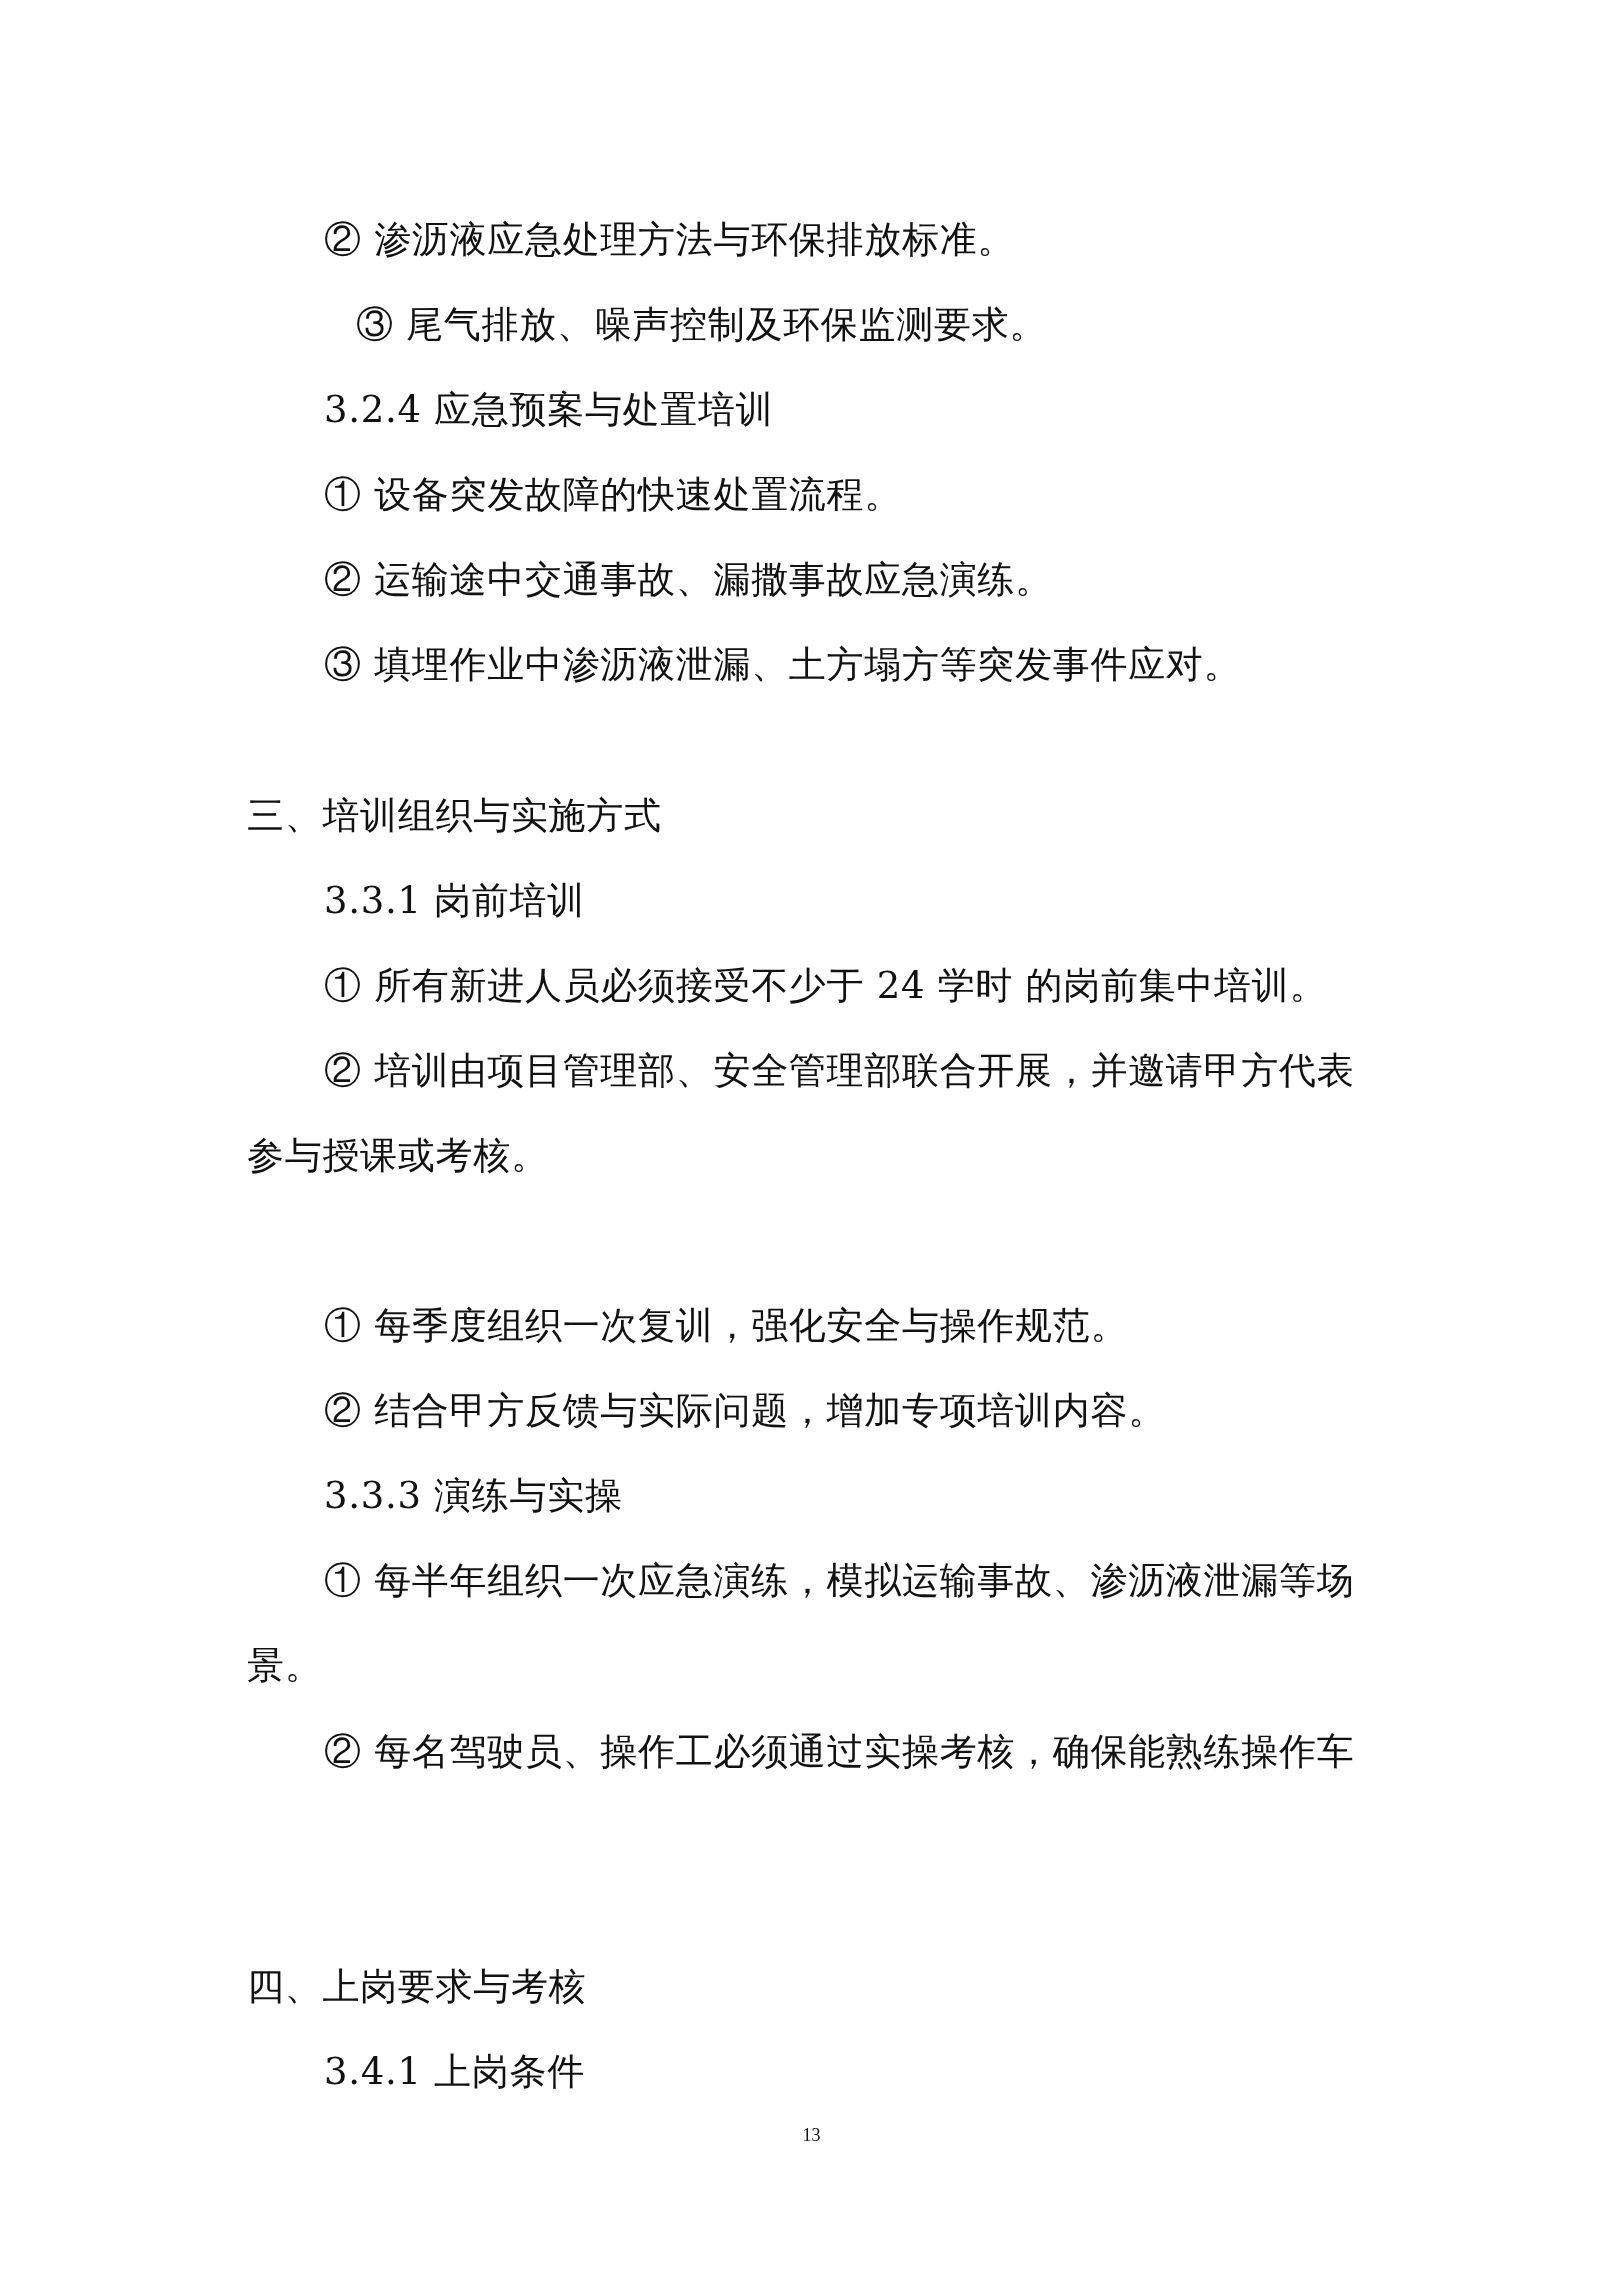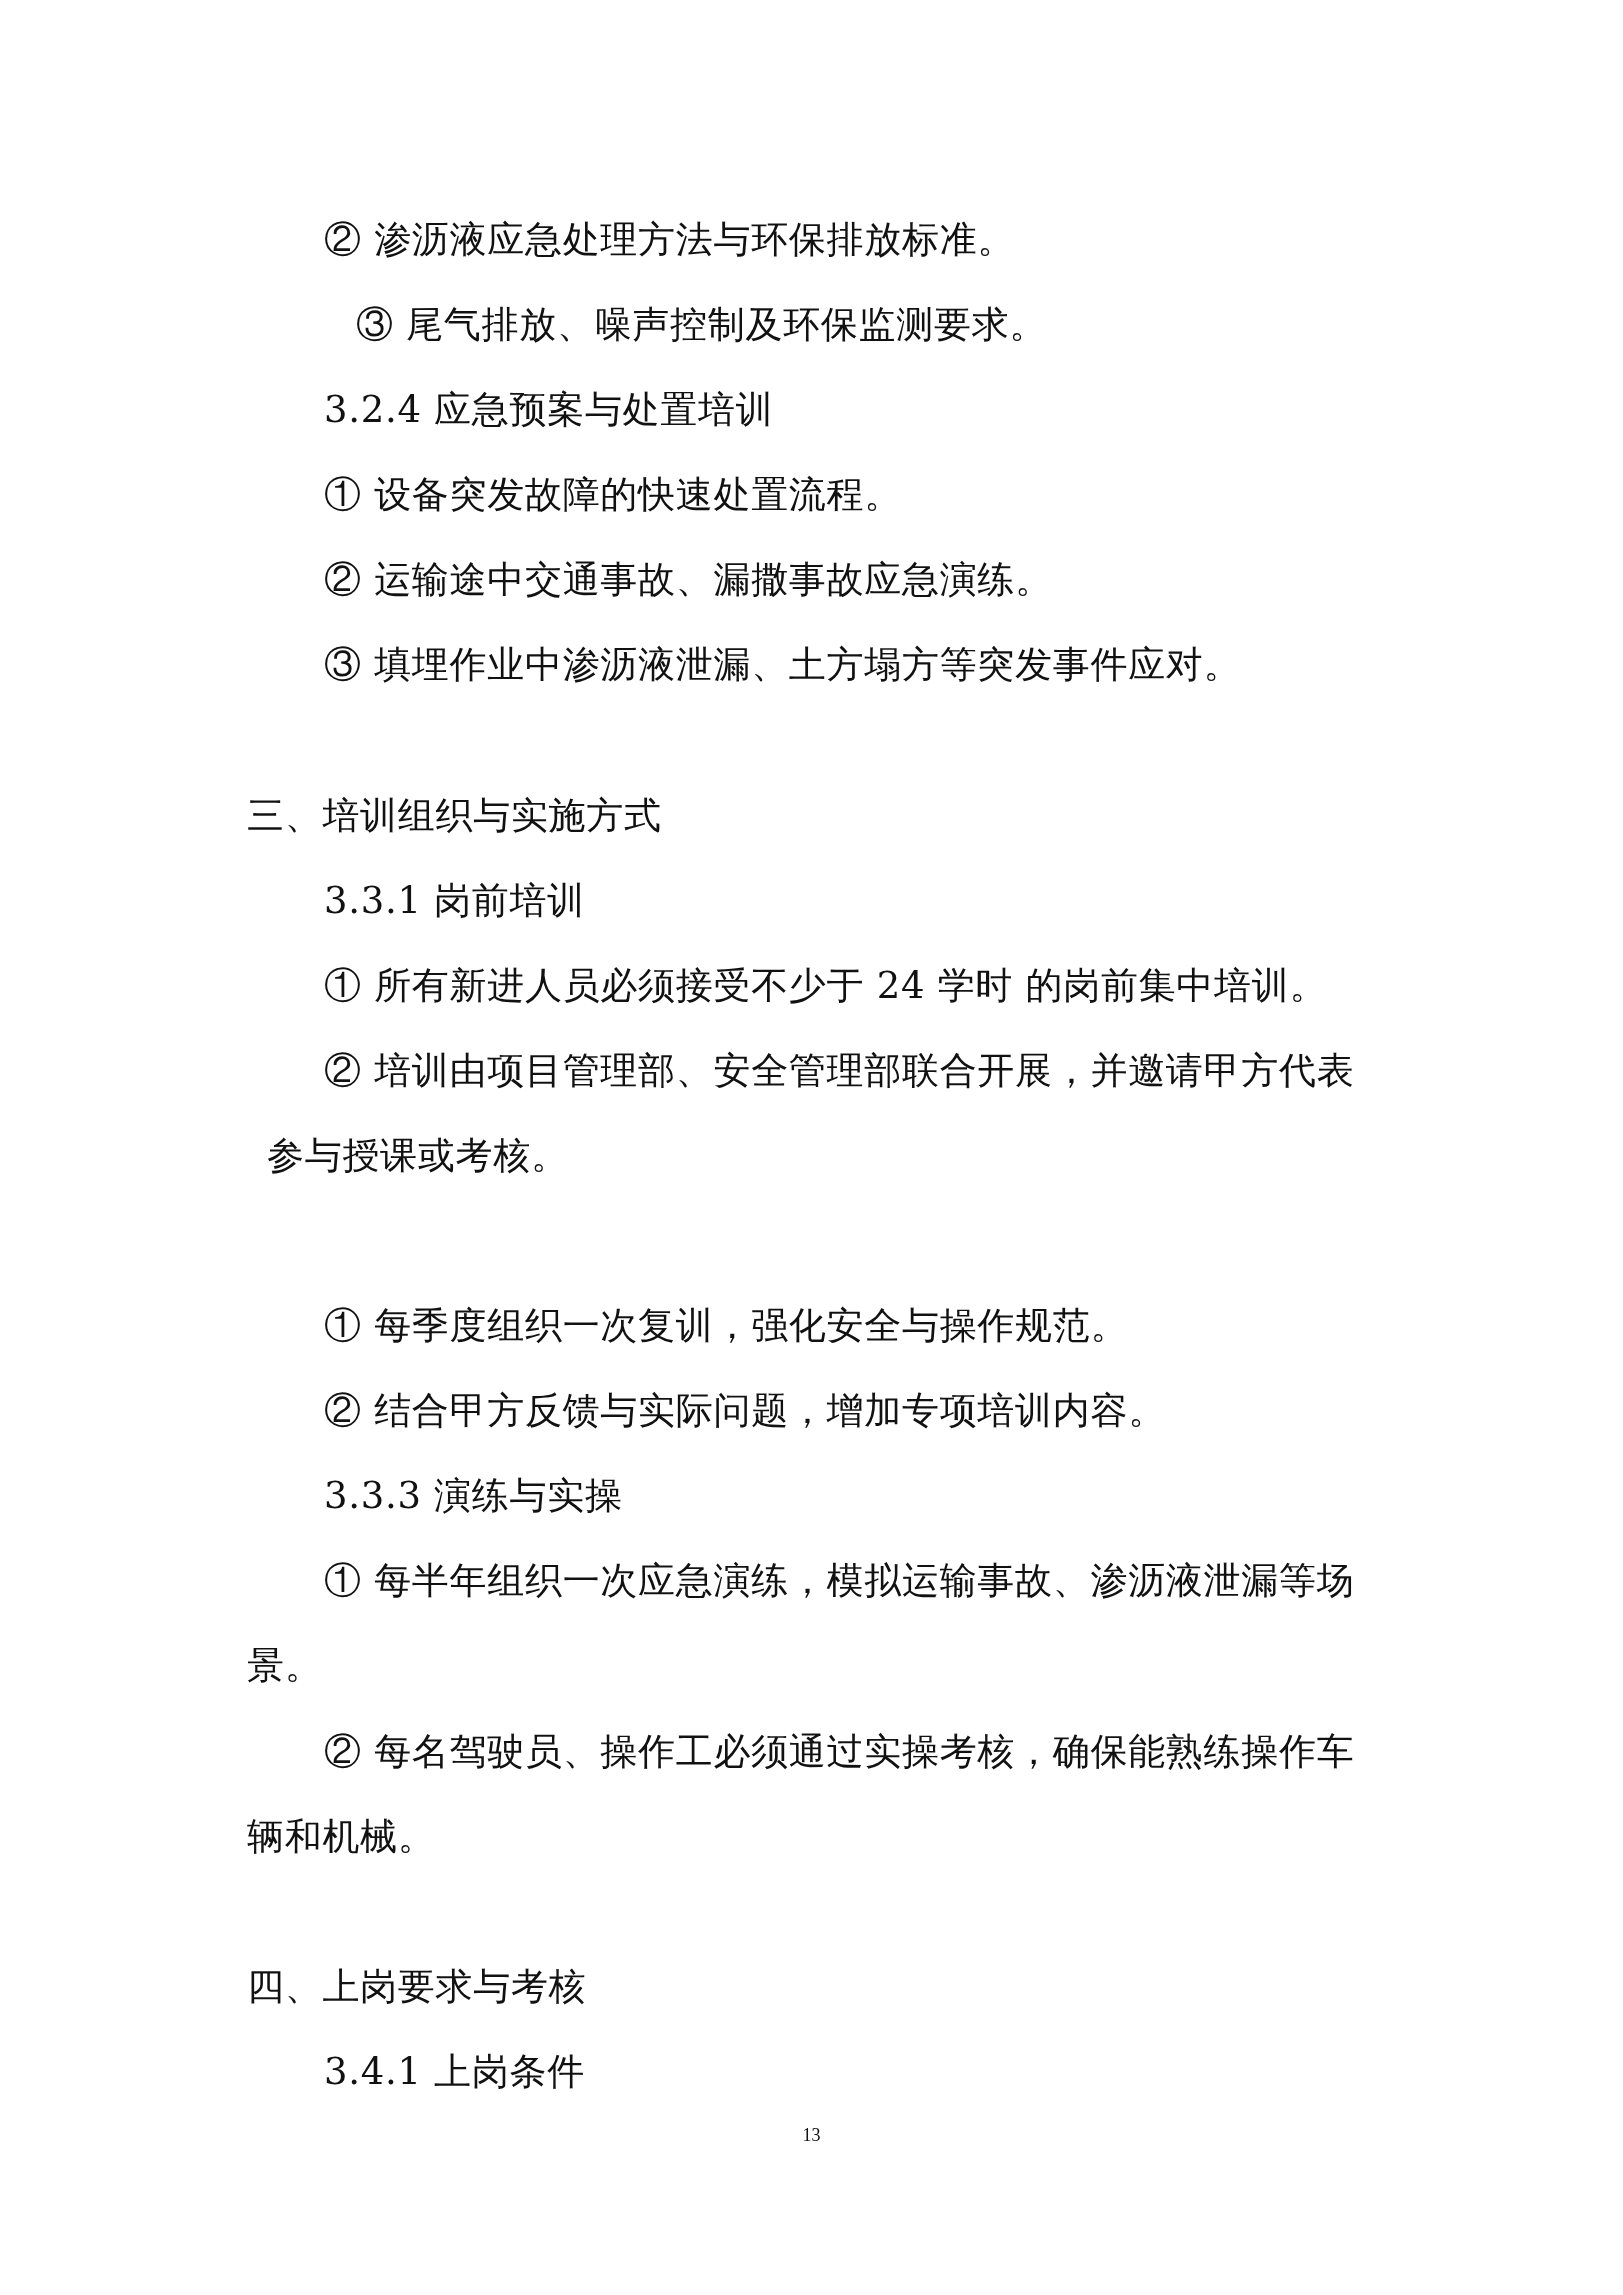--- a/index.html
+++ b/index.html
@@ -33,27 +33,26 @@
   <div class="line indent" style="top:301px;margin-left:32px;">③ 尾气排放、噪声控制及环保监测要求。</div>
   <div class="line indent" style="top:386px;">3.2.4 应急预案与处置培训</div>
   <div class="line indent" style="top:471px;">① 设备突发故障的快速处置流程。</div>
   <div class="line indent" style="top:556px;">② 运输途中交通事故、漏撒事故应急演练。</div>
   <div class="line indent" style="top:641px;">③ 填埋作业中渗沥液泄漏、土方塌方等突发事件应对。</div>
 
   <div class="line" style="top:792px;">三、培训组织与实施方式</div>
   <div class="line indent" style="top:877px;">3.3.1 岗前培训</div>
   <div class="line indent" style="top:962px;">① 所有新进人员必须接受不少于 24 学时 的岗前集中培训。</div>
   <div class="line indent" style="top:1047px;">② 培训由项目管理部、安全管理部联合开展，并邀请甲方代表</div>
-  <div class="line" style="top:1132px;margin-left:20px;">参与授课或考核。</div>
+  <div class="line" style="top:1132px;">参与授课或考核。</div>
   <div class="line indent" style="top:1387px;">② 结合甲方反馈与实际问题，增加专项培训内容。</div>
   <div class="line indent" style="top:1302px;">① 每季度组织一次复训，强化安全与操作规范。</div>
   <div class="line indent" style="top:1472px;">3.3.3 演练与实操</div>
   <div class="line indent" style="top:1557px;">① 每半年组织一次应急演练，模拟运输事故、渗沥液泄漏等场</div>
   <div class="line" style="top:1642px;">景。</div>
   <div class="line indent" style="top:1728px;">② 每名驾驶员、操作工必须通过实操考核，确保能熟练操作车</div>
-  <div class="line" style="top:1813px;">辆和机械。</div>
 
   <div class="line" style="top:1963px;">四、上岗要求与考核</div>
   <div class="line indent" style="top:2048px;">3.4.1 上岗条件</div>
 
   <div class="page-number">13</div>
 </div>
 
 
 </body></html>

